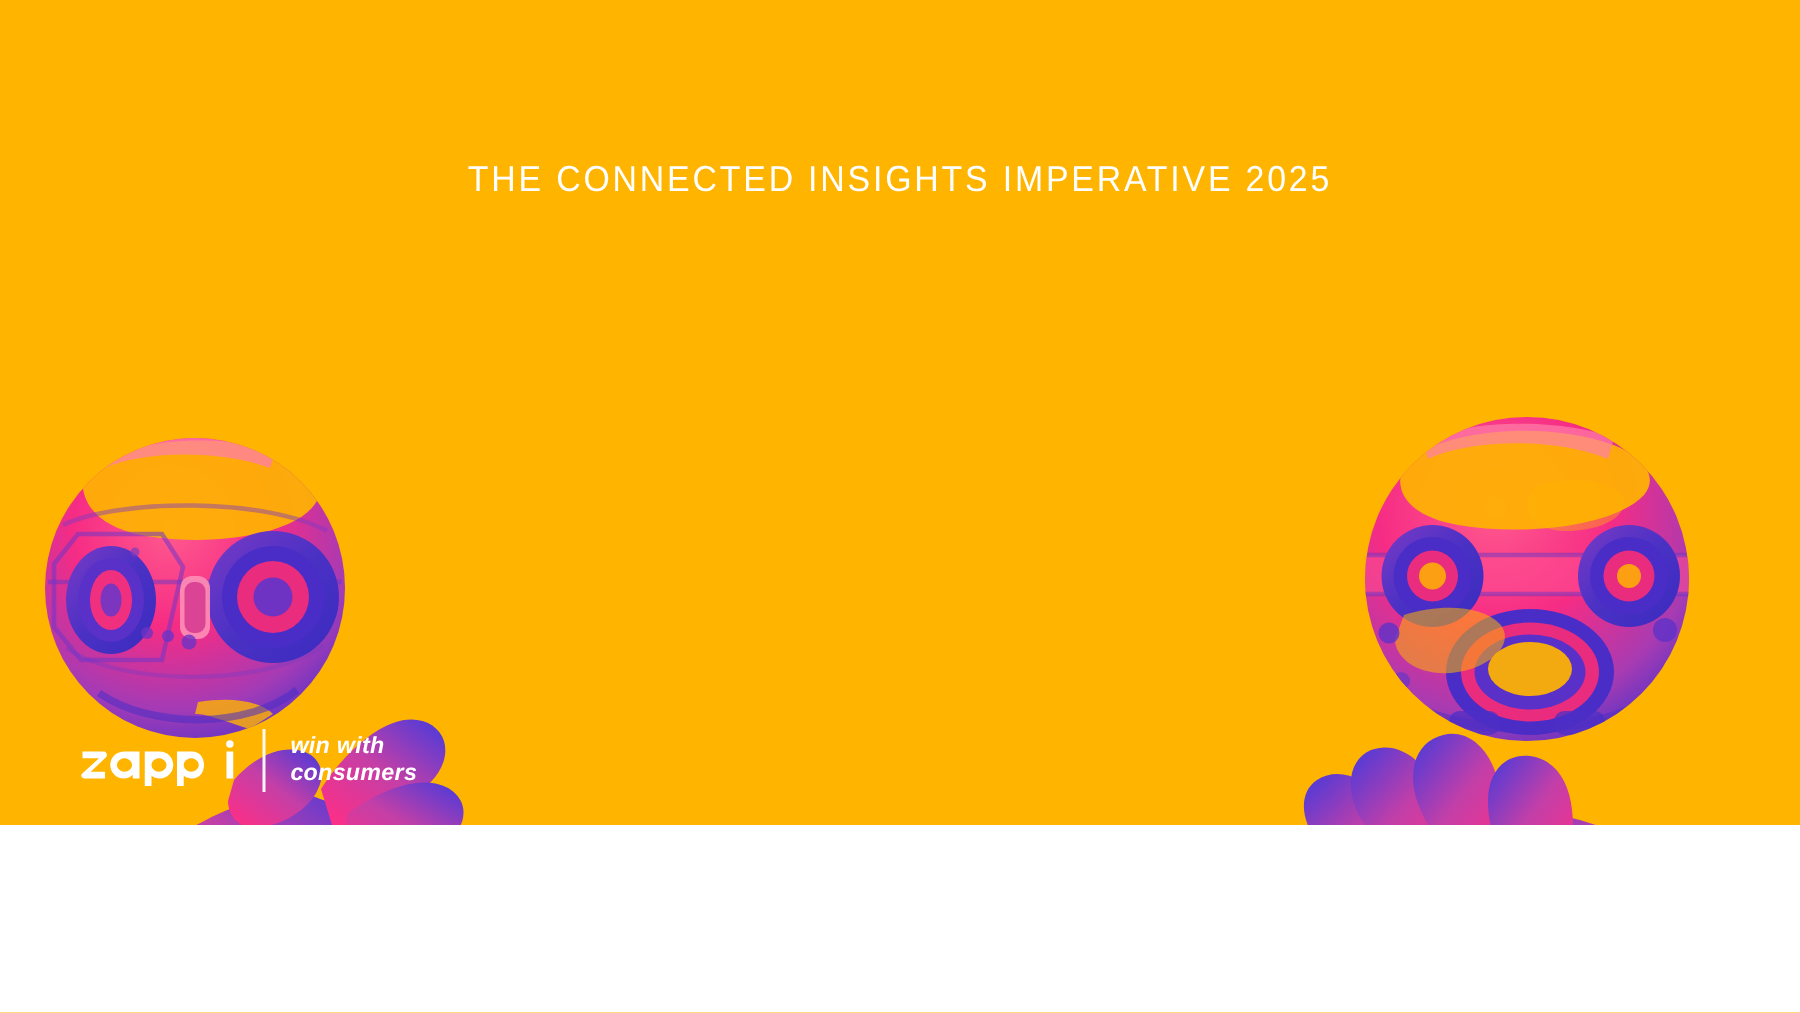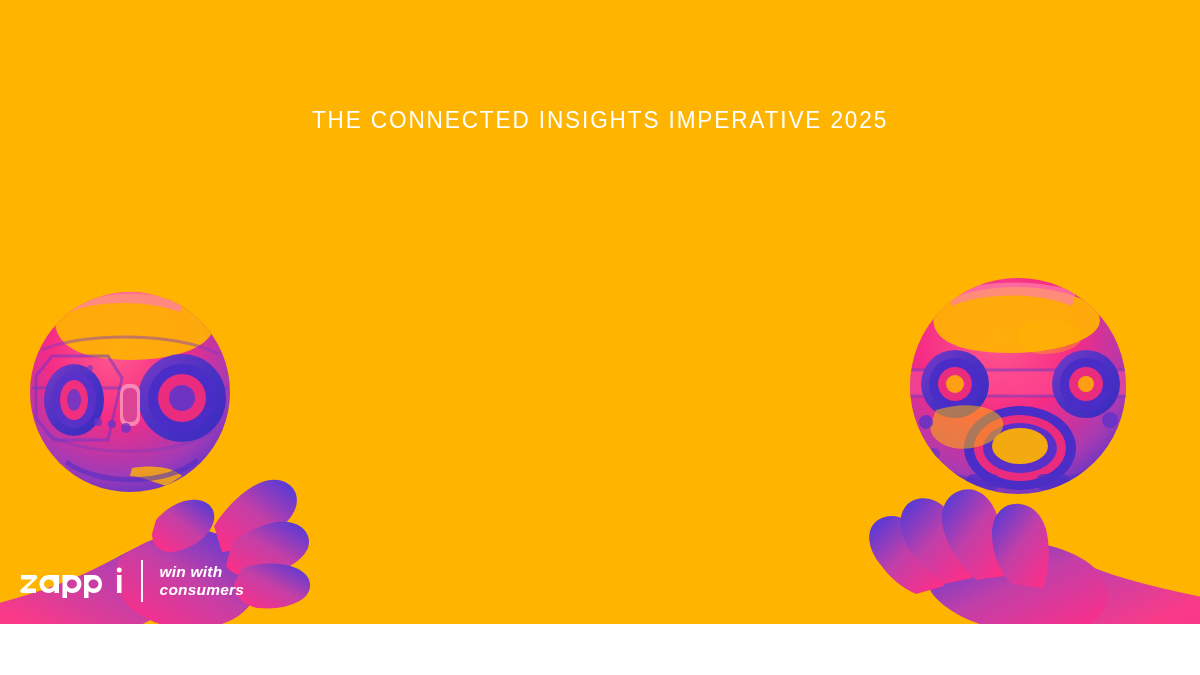--- a/index.html
+++ b/index.html
@@ -8,21 +8,21 @@
     padding: 0;
     background: #ffffff;
   }
   body {
     font-family: "Liberation Sans", sans-serif;
   }
 
   #slide {
     position: relative;
     width: 1200px;
-    height: 624px;
+    height: 550px;
     overflow: hidden;
     background: #FFB400;
   }
 
   
   .text-block {
     position: absolute;
     top: 0;
     left: 0;
     width: 1200px;
@@ -62,21 +62,21 @@
     z-index: 10;
   }
   #left-figure  { left: -30px;  top: 272px; width: 380px;  height: 420px; }
   #right-figure { right: -20px; top: 258px; width: 400px;  height: 430px; }
 
   .hand-figure svg { display: block; width: 100%; height: 100%; }
 
   
   .logo-lockup {
     position: absolute;
-    left: 20px;
+    left: 54px;
     bottom: 22px;
     display: flex;
     align-items: center;
     gap: 17px;
     z-index: 40;
   }
   .wordmark { display: block; }
   .logo-divider {
     width: 1.6px;
     height: 42px;

